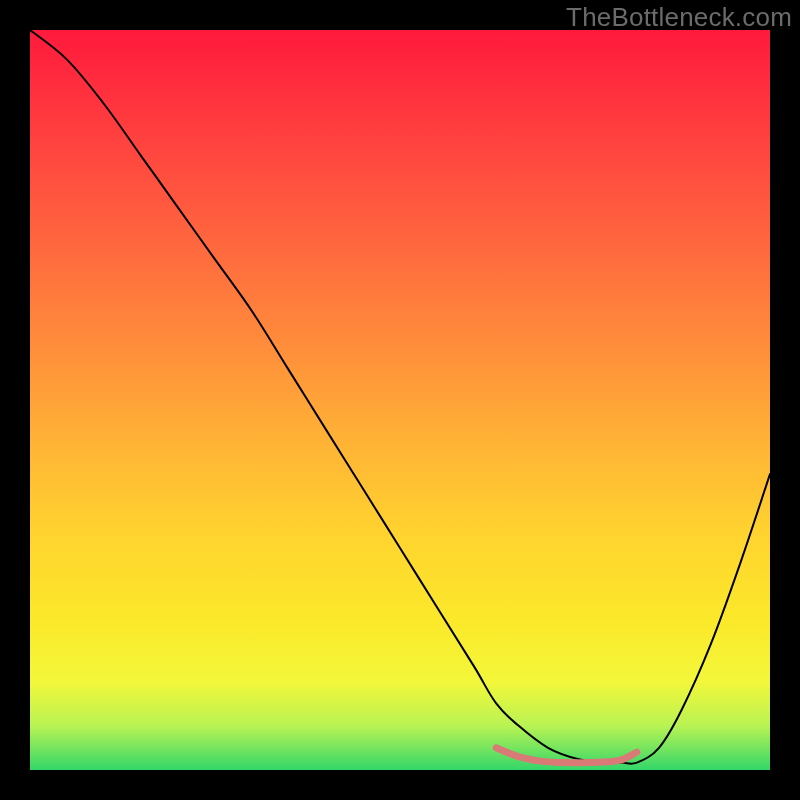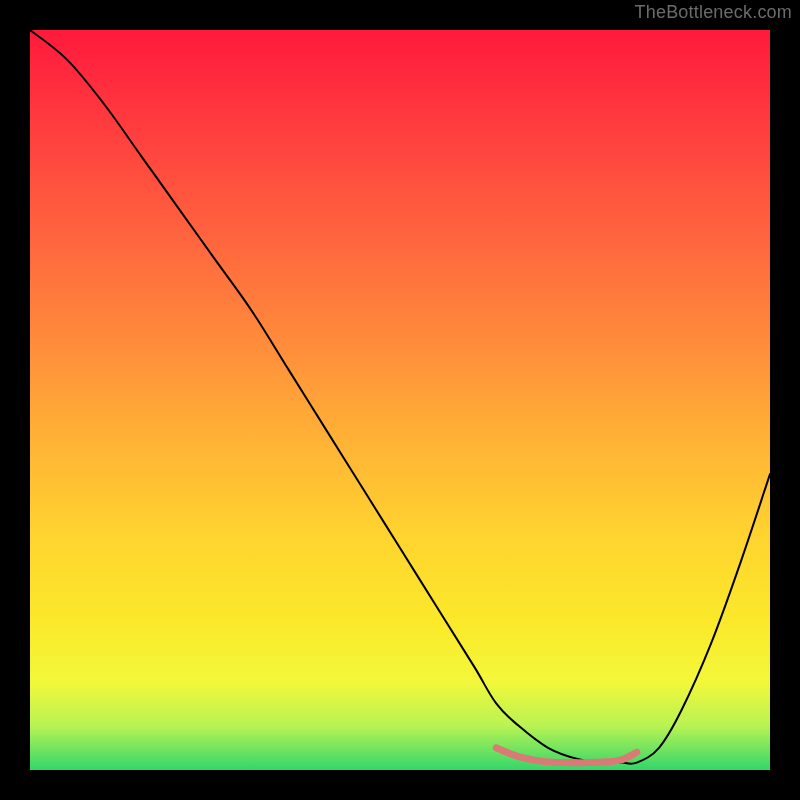--- a/index.html
+++ b/index.html
@@ -15,21 +15,21 @@
     position: relative;
     width: 800px;
     height: 800px;
     background: #000;
   }
   .watermark {
     position: absolute;
     top: 2px;
     right: 8px;
     color: #6b6b6b;
-    font-size: 18px;
+    font-size: 26px;
     font-weight: 500;
     letter-spacing: 0.2px;
     z-index: 5;
   }
   .plot {
     position: absolute;
     left: 30px;
     top: 30px;
     width: 740px;
     height: 740px;

